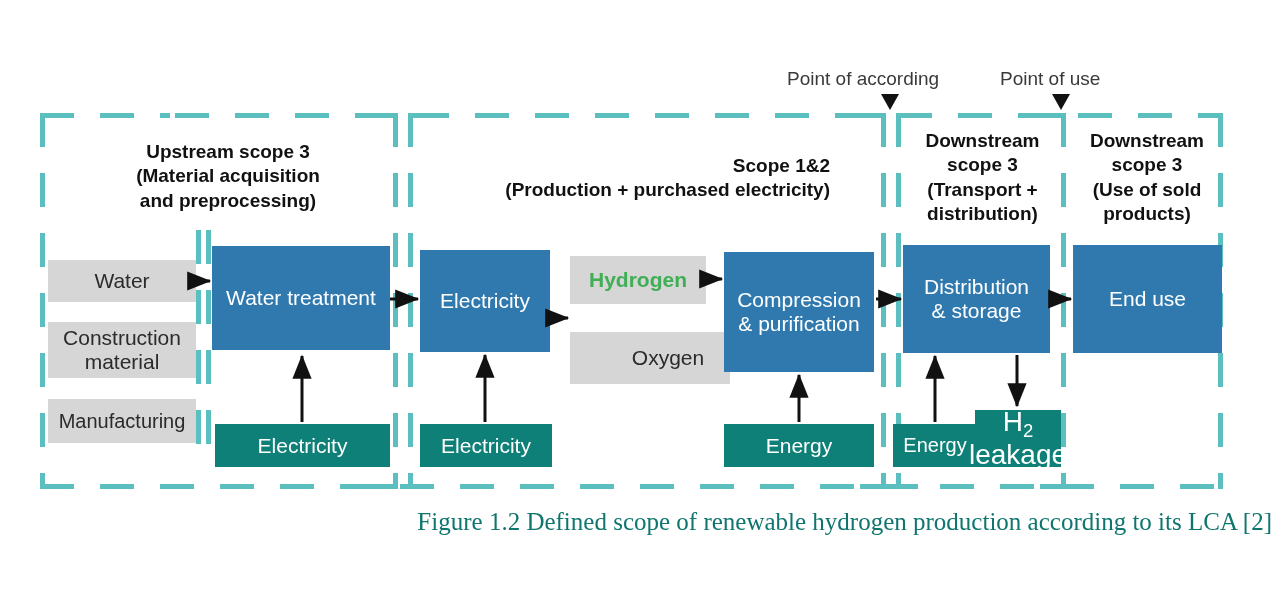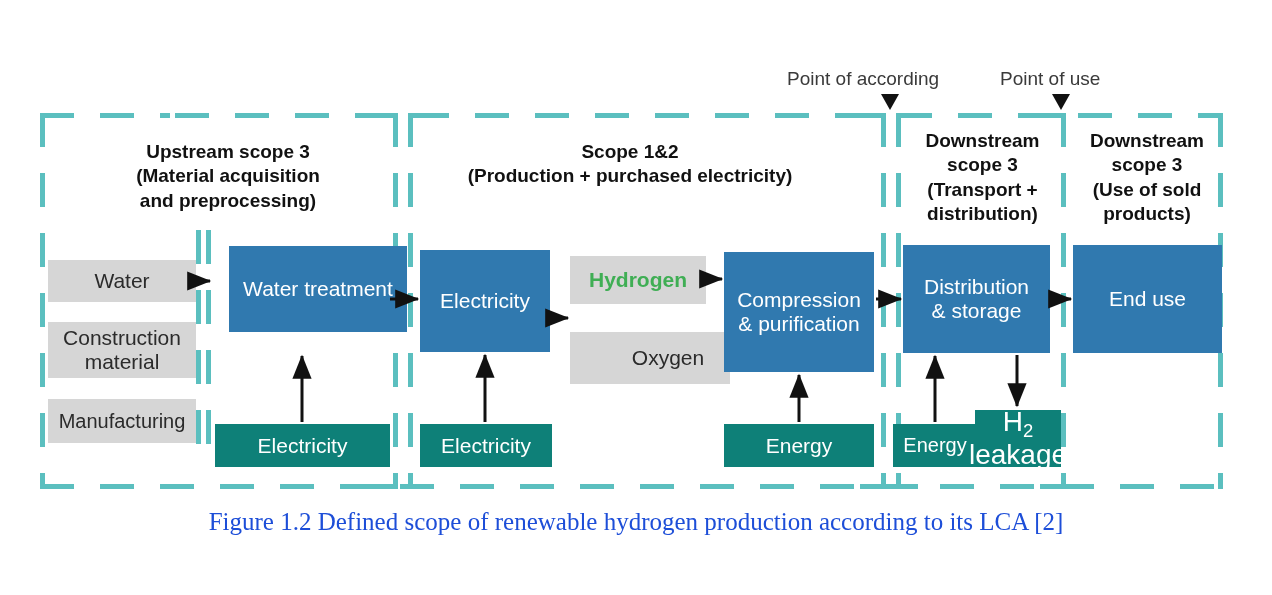--- a/index.html
+++ b/index.html
@@ -30,22 +30,22 @@
     repeating-linear-gradient(to right,#5BBFBF 0 34px,transparent 34px 60px);}
   .dash-v{position:absolute;width:5px;background:
     repeating-linear-gradient(to bottom,#5BBFBF 0 34px,transparent 34px 60px);}
   .seg{position:absolute;background:#5BBFBF;}
 
   
   svg.arrows{position:absolute;left:0;top:0;width:1272px;height:595px;pointer-events:none;}
 
   
   .caption{
-    position:absolute;left:0;top:508px;width:1272px;text-align:center;
-    font-family:"Liberation Serif",serif;font-size:25px;color:#1d4ed8;
+    position:absolute;left:0;top:508px;width:1272px;text-align:right;
+    font-family:"Liberation Serif",serif;font-size:25px;color:#0f766e;
   }
   .sub{font-size:0.66em;vertical-align:-0.3em;}
 </style>
 </head>
 <body>
 
 <div id="stage">
 
   <div class="toplabel" style="left:787px;top:68px;">Point of according</div>
   <div class="toplabel" style="left:1000px;top:68px;">Point of use</div>
@@ -77,37 +77,37 @@
   <div class="dash-v" style="left:1061px;top:113px;height:376px;"></div>
   <div class="seg" style="left:1040px;top:113px;width:22px;height:5px;"></div>
   <div class="seg" style="left:1040px;top:484px;width:22px;height:5px;"></div>
 
   <div class="dash-v" style="left:196px;top:230px;height:220px;"></div>
   <div class="dash-v" style="left:206px;top:230px;height:220px;"></div>
 
   <div class="scope-title" style="left:100px;top:140px;width:256px;">Upstream scope 3
 (Material acquisition
 and preprocessing)</div>
-  <div class="scope-title" style="left:430px;top:140px;width:400px;">Scope 1&amp;2
+  <div class="scope-title" style="left:430px;top:154px;width:400px;text-align:right;">Scope 1&amp;2
 (Production + purchased electricity)</div>
   <div class="scope-title" style="left:910px;top:129px;width:145px;">Downstream
 scope 3
 (Transport +
 distribution)</div>
   <div class="scope-title" style="left:1073px;top:129px;width:148px;">Downstream
 scope 3
 (Use of sold
 products)</div>
 
   <div class="box box-grey" style="left:48px;top:322px;width:148px;height:56px;white-space:pre-line;">Construction
 material</div>
   <div class="box box-grey" style="left:48px;top:260px;width:148px;height:42px;">Water</div>
   <div class="box box-grey" style="left:48px;top:399px;width:148px;height:44px;font-size:20px;">Manufacturing</div>
 
-  <div class="box box-blue" style="left:229px;top:246px;width:178px;height:86px;">Water treatment</div>
+  <div class="box box-blue" style="left:212px;top:246px;width:178px;height:104px;">Water treatment</div>
   <div class="box box-teal" style="left:215px;top:424px;width:175px;height:43px;">Electricity</div>
 
   <div class="box box-blue" style="left:420px;top:250px;width:130px;height:102px;">Electricity</div>
   <div class="box box-teal" style="left:420px;top:424px;width:132px;height:43px;">Electricity</div>
 
   <div class="box box-grey green-txt" style="left:570px;top:256px;width:136px;height:48px;">Hydrogen</div>
   <div class="box box-grey" style="left:570px;top:332px;width:160px;height:52px;padding-left:36px;">Oxygen</div>
 
   <div class="box box-blue" style="left:724px;top:252px;width:150px;height:120px;white-space:pre-line;">Compression
 &amp; purification</div>

